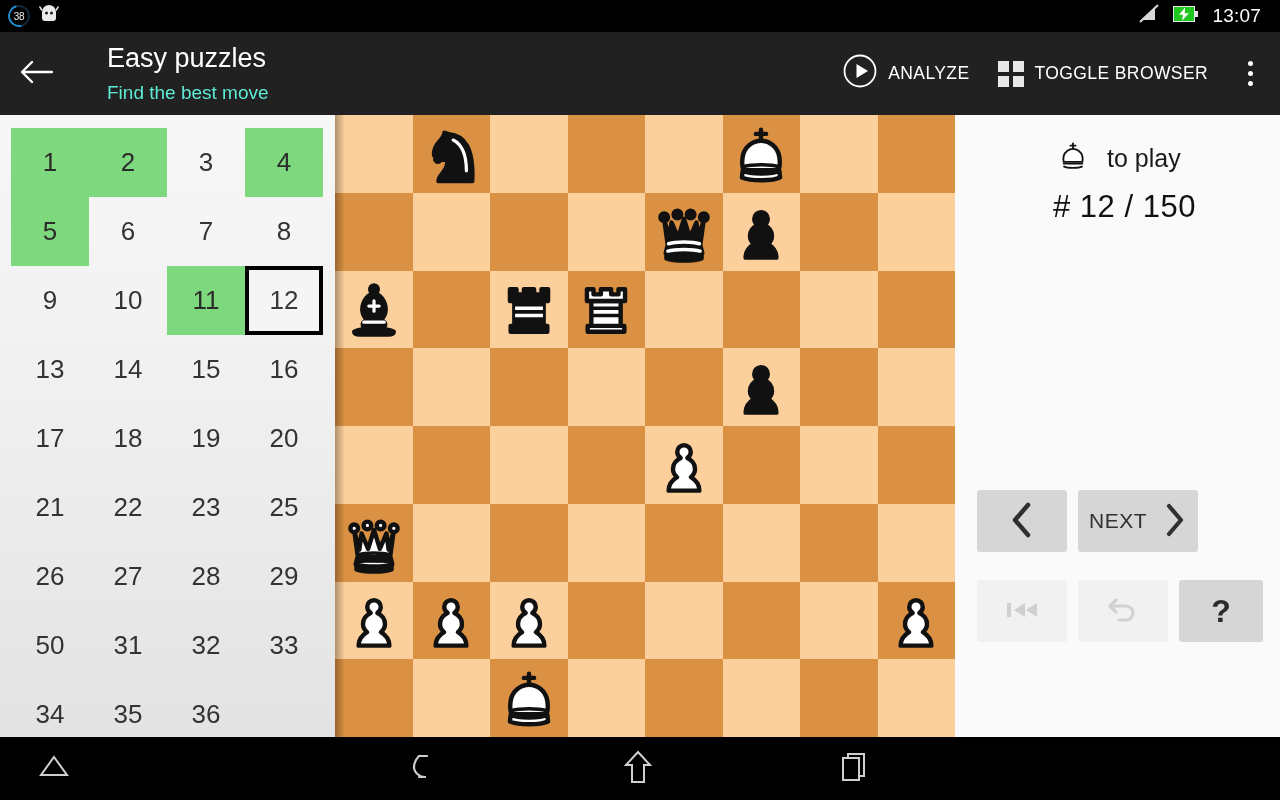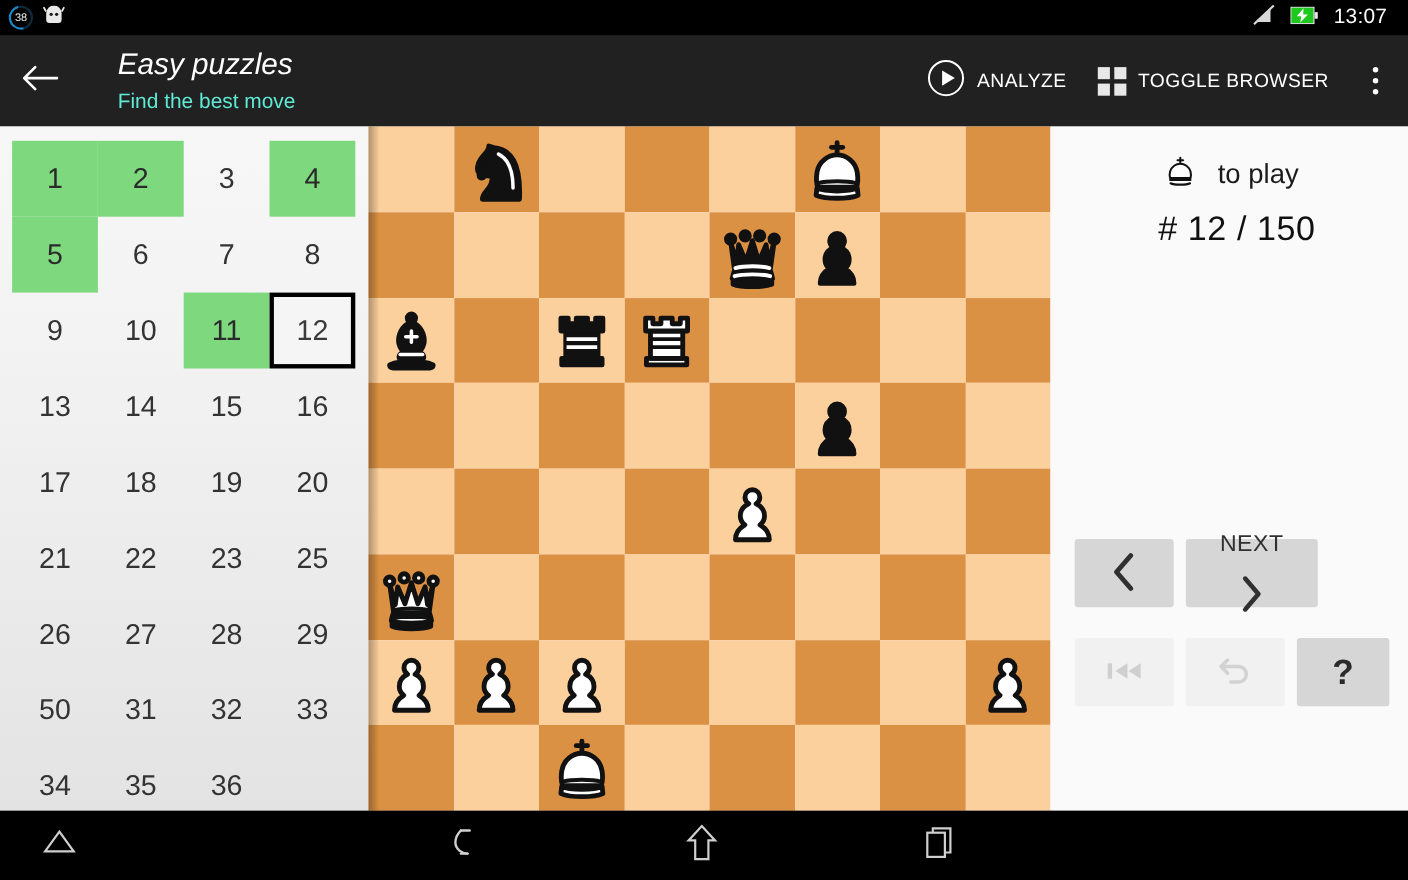--- a/index.html
+++ b/index.html
@@ -40,21 +40,21 @@
   
   .actionbar {
     position: absolute; left: 0; top: 32px; width: 1280px; height: 83px;
     background: #212121; display: flex; align-items: center;
   }
   .back-arrow {
     width: 62px; height: 83px; display: flex; align-items: center;
     justify-content: center; padding-left: 10px;
   }
   .titles { margin-left: 45px; display: flex; flex-direction: column; justify-content: center; }
-  .title-main { color: #fff; font-size: 27px; line-height: 33px; font-weight: normal; font-style: italic; }
+  .title-main { color: #fff; font-size: 27px; line-height: 33px; font-weight: normal; }
   .title-sub  { color: #5eead4; font-size: 19px; line-height: 25px; margin-top: 5px; }
   .ab-actions { margin-left: auto; display: flex; align-items: center; padding-right: 8px; }
   .ab-btn {
     display: flex; align-items: center; gap: 11px;
     padding: 10px 14px; color: #fff;
     font-size: 17.5px; letter-spacing: 0.4px; cursor: pointer;
   }
   .ab-btn .lbl { white-space: nowrap; }
   .grid-icon {
     display: grid; grid-template-columns: 11px 11px; grid-template-rows: 11px 11px;
@@ -130,21 +130,21 @@
     position: absolute; left: 22px; top: 375px;
     display: flex; gap: 11px; align-items: center;
   }
   .navrow2 {
     position: absolute; left: 22px; top: 465px;
     display: flex; gap: 11px; align-items: center;
   }
   .btn {
     background: #d6d6d6; border: none; border-radius: 3px;
     display: flex; align-items: center; justify-content: center;
-    cursor: pointer; color: #303030; flex-direction: column;
+    cursor: pointer; color: #303030;
   }
   .btn.ghost { background: #f1f1f1; cursor: default; }
   .btn-prev { width: 90px; height: 62px; }
   .btn-next { width: 120px; height: 62px; gap: 16px; }
   .btn-next .lbl { font-size: 21px; letter-spacing: 0.5px; color: #303030; }
   .btn-sq { width: 90px; height: 62px; }
   .btn-help { width: 84px; height: 62px; font-size: 32px; font-weight: bold; color: #2b2b2b; }
 
   
   .navbar {

